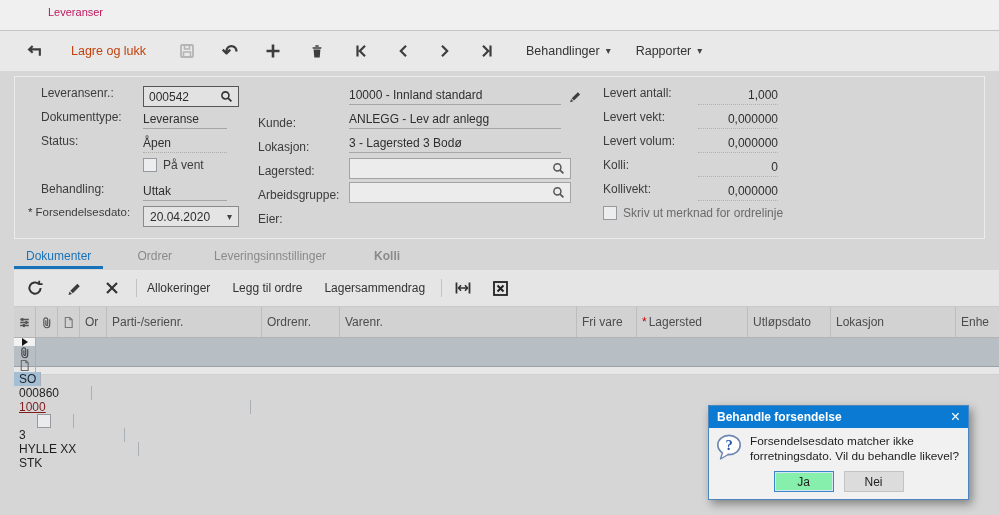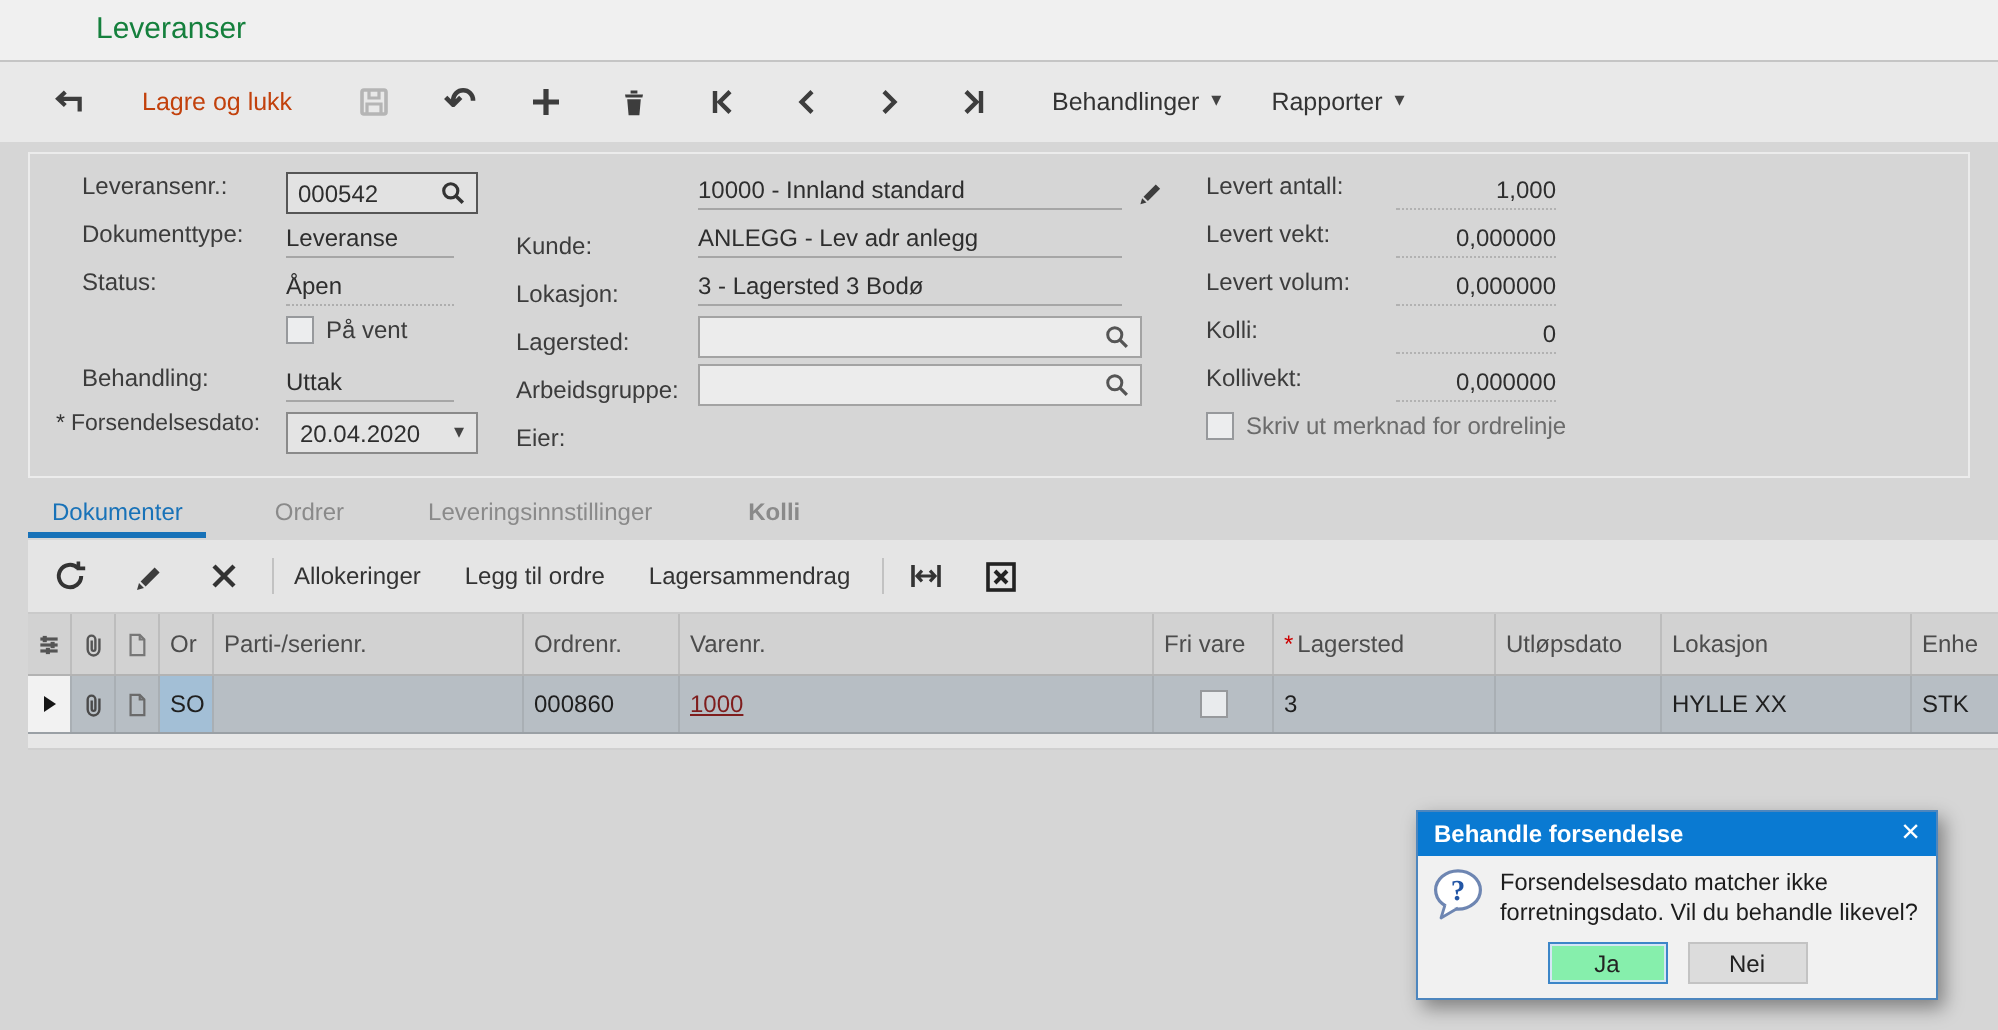--- a/index.html
+++ b/index.html
@@ -1,21 +1,21 @@
 <!DOCTYPE html>
 <html><head>
 <meta charset="utf-8">
 <style>
   html,body{margin:0;padding:0;background:#d6d6d6;}
   .screen{position:relative;width:999px;height:515px;overflow:hidden;background:#d6d6d6;
           font-family:"Liberation Sans",sans-serif;font-size:12px;color:#2e2e2e;}
 
   
   .titlebar{position:absolute;top:0;left:0;right:0;height:30px;background:#f0f0f0;border-bottom:1px solid #c5c5c5;}
-  .page-title{position:absolute;left:48px;top:6px;font-size:15px;color:#15803d;}
+  .page-title{position:absolute;left:48px;top:6px;font-size:11px;color:#be185d;}
 
   
   .toolbar{position:absolute;top:31px;left:0;right:0;height:40px;background:#e9e9e9;display:flex;align-items:center;}
   .tbtn{display:flex;align-items:center;justify-content:center;height:26px;cursor:pointer;color:#3d3d3d;}
   .tbtn svg{display:block;}
   .tbtn.disabled{color:#b5b5b5;}
   .tlabel{font-size:12.5px;color:#333;display:flex;align-items:center;gap:6px;cursor:pointer;}
   .tlabel.disabled{color:#c2410c;cursor:default;}
   .caret{font-size:10px;color:#444;line-height:1;}
   .undo-glyph{font-size:19px;font-weight:bold;line-height:1;}
@@ -54,21 +54,21 @@
   
   .gtoolbar{position:absolute;left:14px;top:270px;width:985px;height:36px;background:#e5e5e5;border-bottom:1px solid #cacaca;display:flex;align-items:center;}
   .gbtn{display:flex;align-items:center;justify-content:center;cursor:pointer;color:#333;}
   .gtext{font-size:12px;color:#333;cursor:pointer;white-space:nowrap;}
   .sep{width:1px;height:18px;background:#c2c2c2;}
 
   
   .grid{position:absolute;left:14px;top:307px;width:985px;}
   .ghead{display:flex;height:30px;background:#d2d2d2;border-bottom:1px solid #b3b3b3;}
   .gh{flex:none;border-right:1px solid #bdbdbd;display:flex;align-items:center;padding:0 5px;color:#4c4c4c;overflow:hidden;white-space:nowrap;box-sizing:border-box;}
-  .grow{display:flex;height:28px;background:#b7bec4;border-bottom:1px solid #9aa0a5;cursor:pointer;}
+  .grow{display:flex;height:28px;background:#b7bec4;border-bottom:1px solid #9aa0a5;cursor:pointer;flex-direction:column;}
   .gc{flex:none;border-right:1px solid #a9afb4;display:flex;align-items:center;padding:0 5px;overflow:hidden;white-space:nowrap;color:#1f1f1f;box-sizing:border-box;}
   .gc.ind{background:#f2f2f2;justify-content:center;}
   .gc.so{background:#a3bfd6;}
   .tri{width:0;height:0;border-left:6px solid #151515;border-top:4px solid transparent;border-bottom:4px solid transparent;}
   .linkcell{color:#7f1d1d;text-decoration:underline;cursor:pointer;}
   .redreq{color:#cc0000;margin-right:2px;}
   .gempty{height:7px;background:#e7e7e7;border-bottom:1px solid #d0d0d0;}
 
   
   .dialog{position:absolute;left:708px;top:405px;width:261px;height:95px;background:#f1f1f1;

